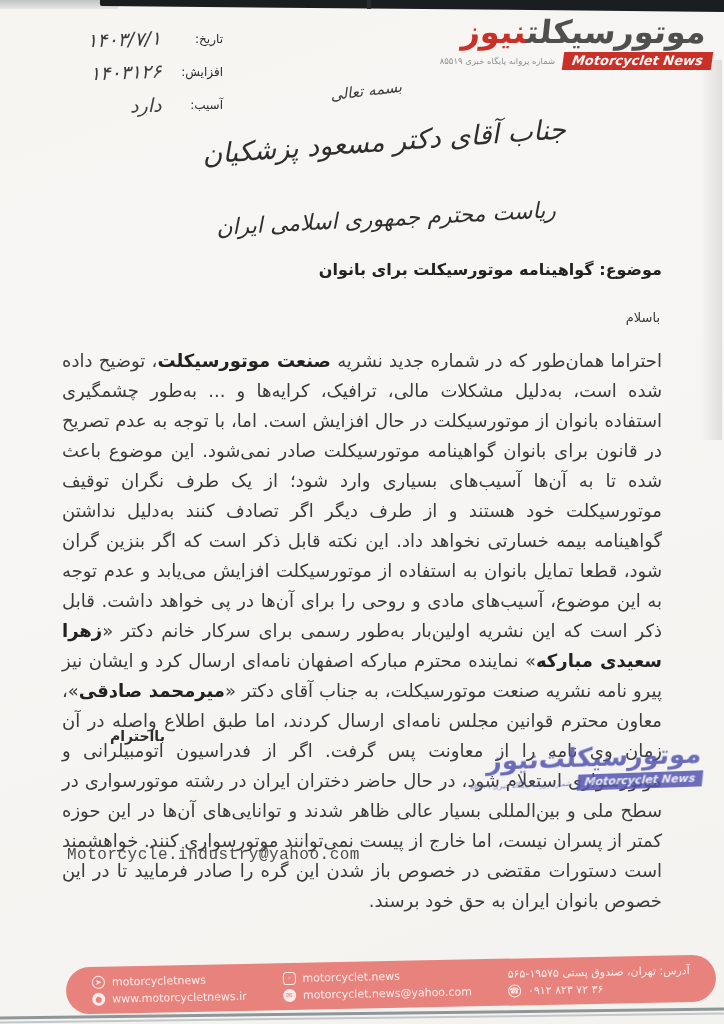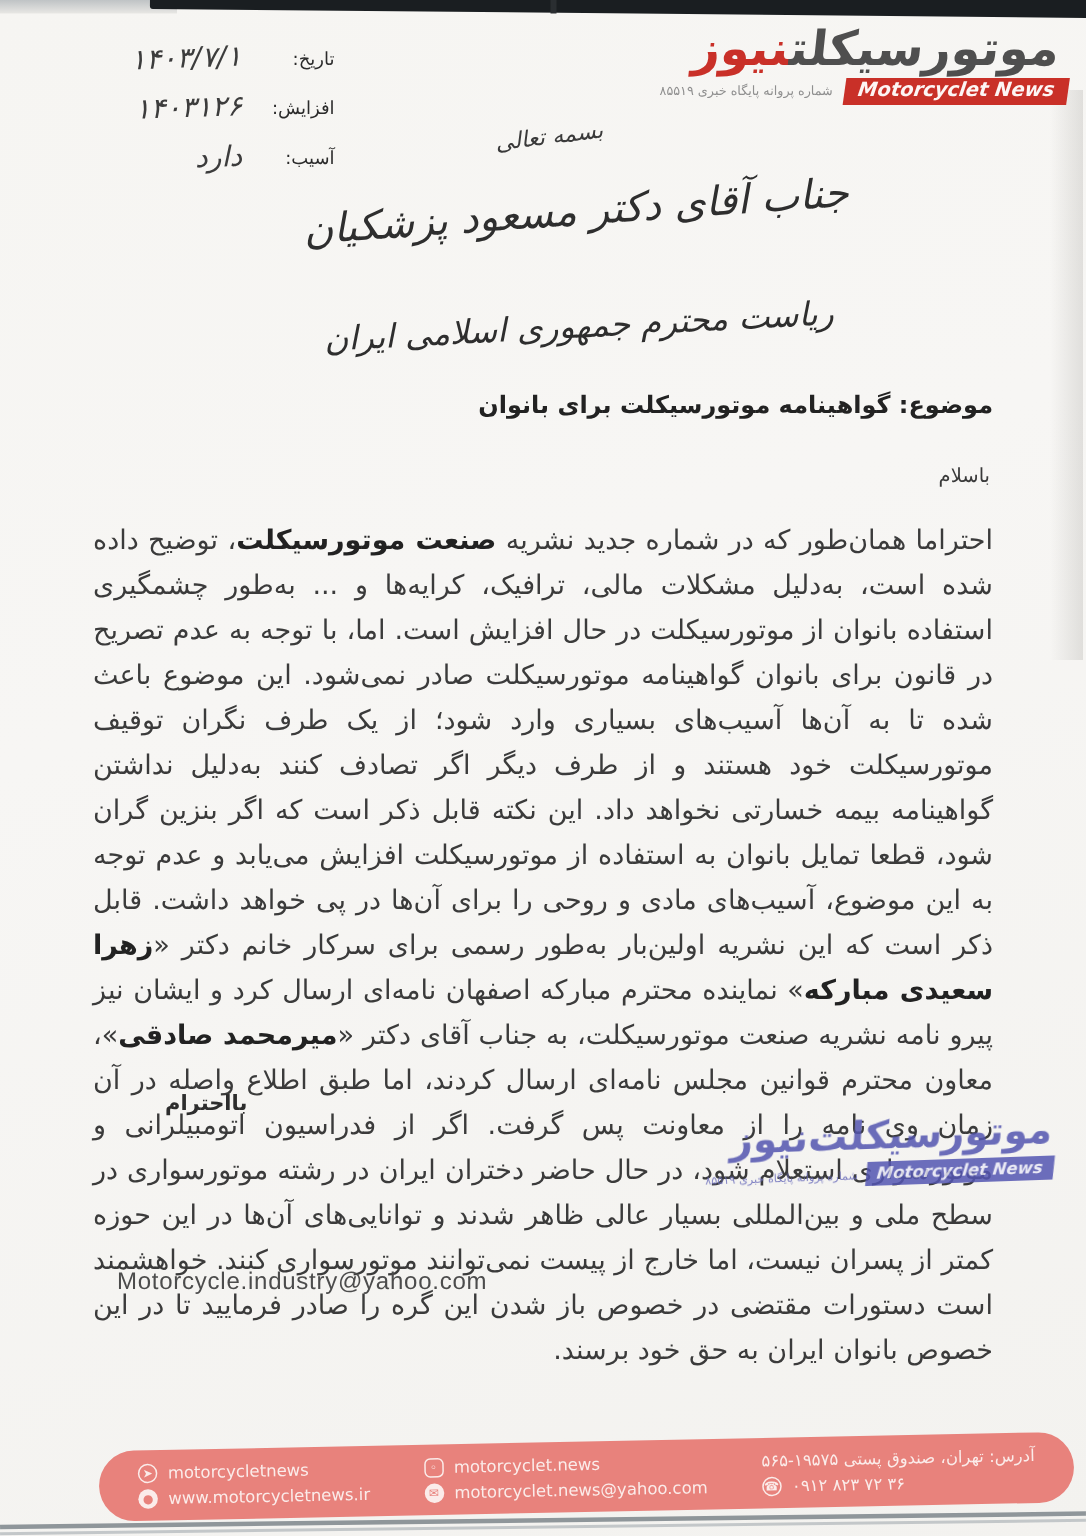--- a/index.html
+++ b/index.html
@@ -52,22 +52,22 @@
         color:#222;direction:rtl;}
   .salutation{position:absolute;right:64px;top:310px;font-size:13px;color:#3a3a3a;direction:rtl;}
   .body-text{position:absolute;right:62px;top:346px;width:600px;direction:rtl;
         font-size:18px;line-height:30px;color:#3b3b3b;text-align:justify;text-align-last:right;}
   .body-text b{color:#222;}
 
   .regards{position:absolute;left:78px;top:728px;font-size:14px;font-weight:bold;
         color:#2d2d2d;direction:rtl;margin-left:32px;}
   .signatory{position:absolute;left:78px;top:766px;font-size:14px;font-weight:bold;
         color:#2d2d2d;direction:rtl;white-space:nowrap;}
-  .contact-email{position:absolute;left:78px;top:846px;font-size:16px;color:#4c4c4c;
-        font-family:Liberation Sans, sans-serif;letter-spacing:.5px;}
+  .contact-email{position:absolute;left:67px;top:846px;font-size:16px;color:#4c4c4c;
+        font-family:Liberation Mono, monospace;letter-spacing:.5px;}
 
   
   .stamp{position:absolute;left:492px;top:742px;width:210px;transform:rotate(-2deg);
         opacity:.85;filter:blur(.2px);}
   .stamp-fa{direction:rtl;font-weight:bold;font-size:26px;letter-spacing:-1px;
         transform:skewX(-6deg);color:#5355b0;white-space:nowrap;}
   .stamp-row2{display:flex;direction:rtl;align-items:center;gap:6px;margin-top:2px;}
   .stamp-license{font-size:7.5px;color:#6b6dbb;direction:rtl;white-space:nowrap;}
   .stamp-box{background:#5456b2;color:#e9e9f6;font-style:italic;font-weight:bold;
         font-size:11px;padding:1px 7px 2px;transform:skewX(-8deg);white-space:nowrap;}

